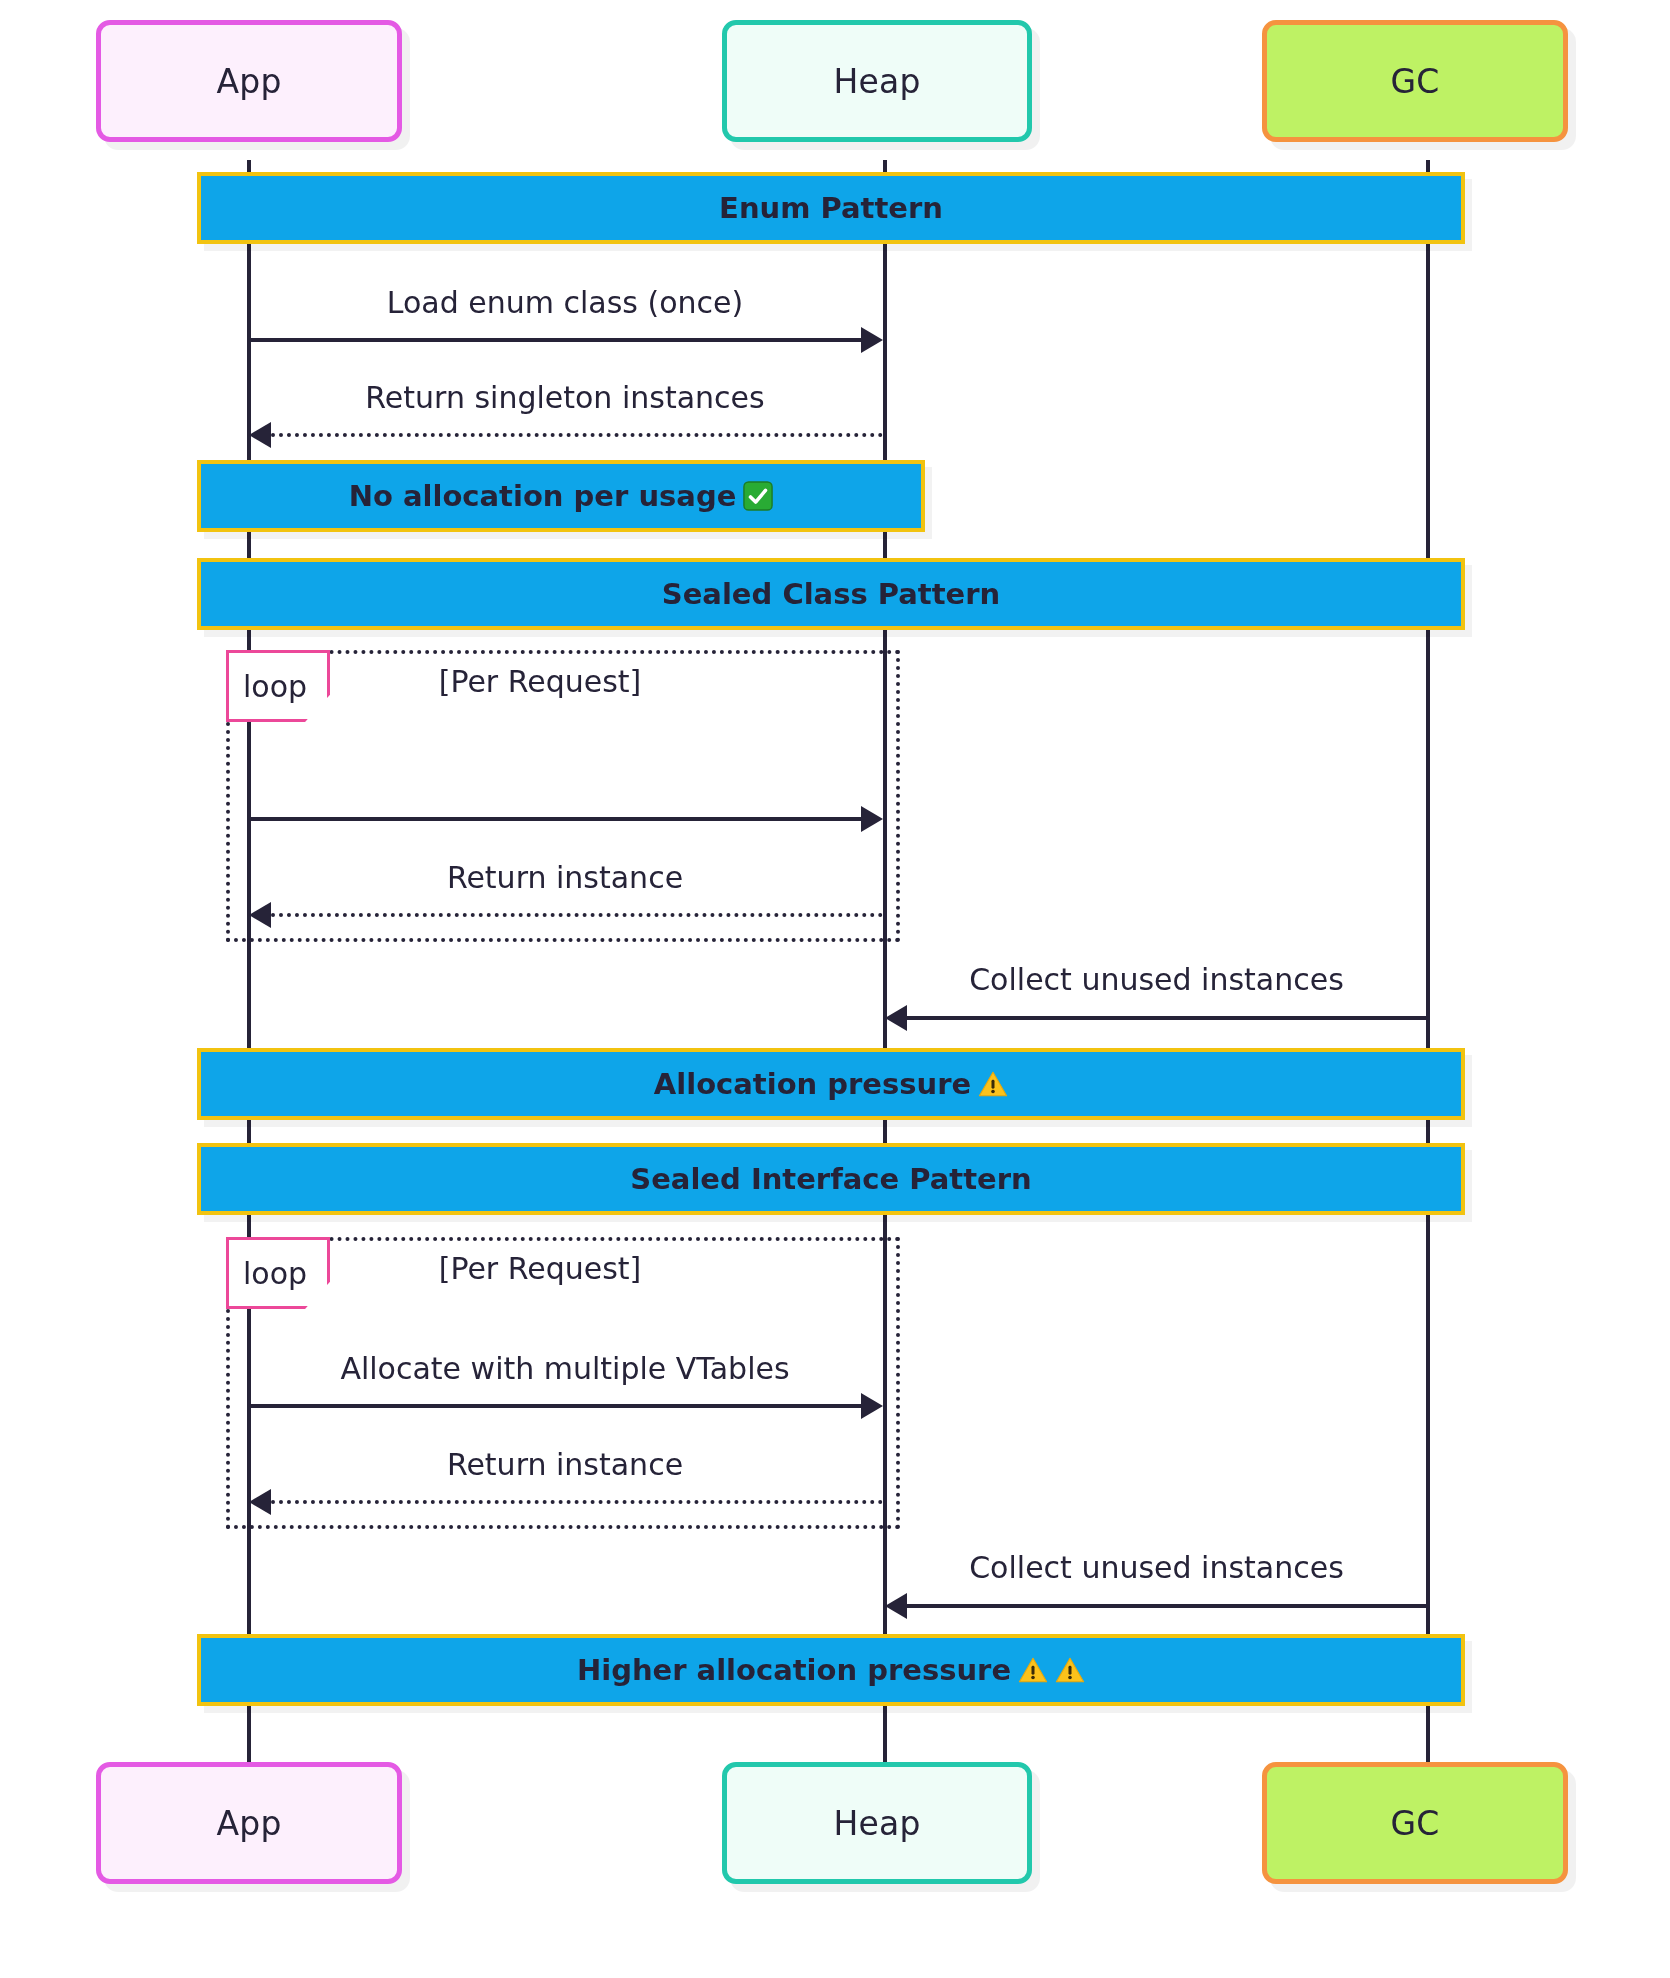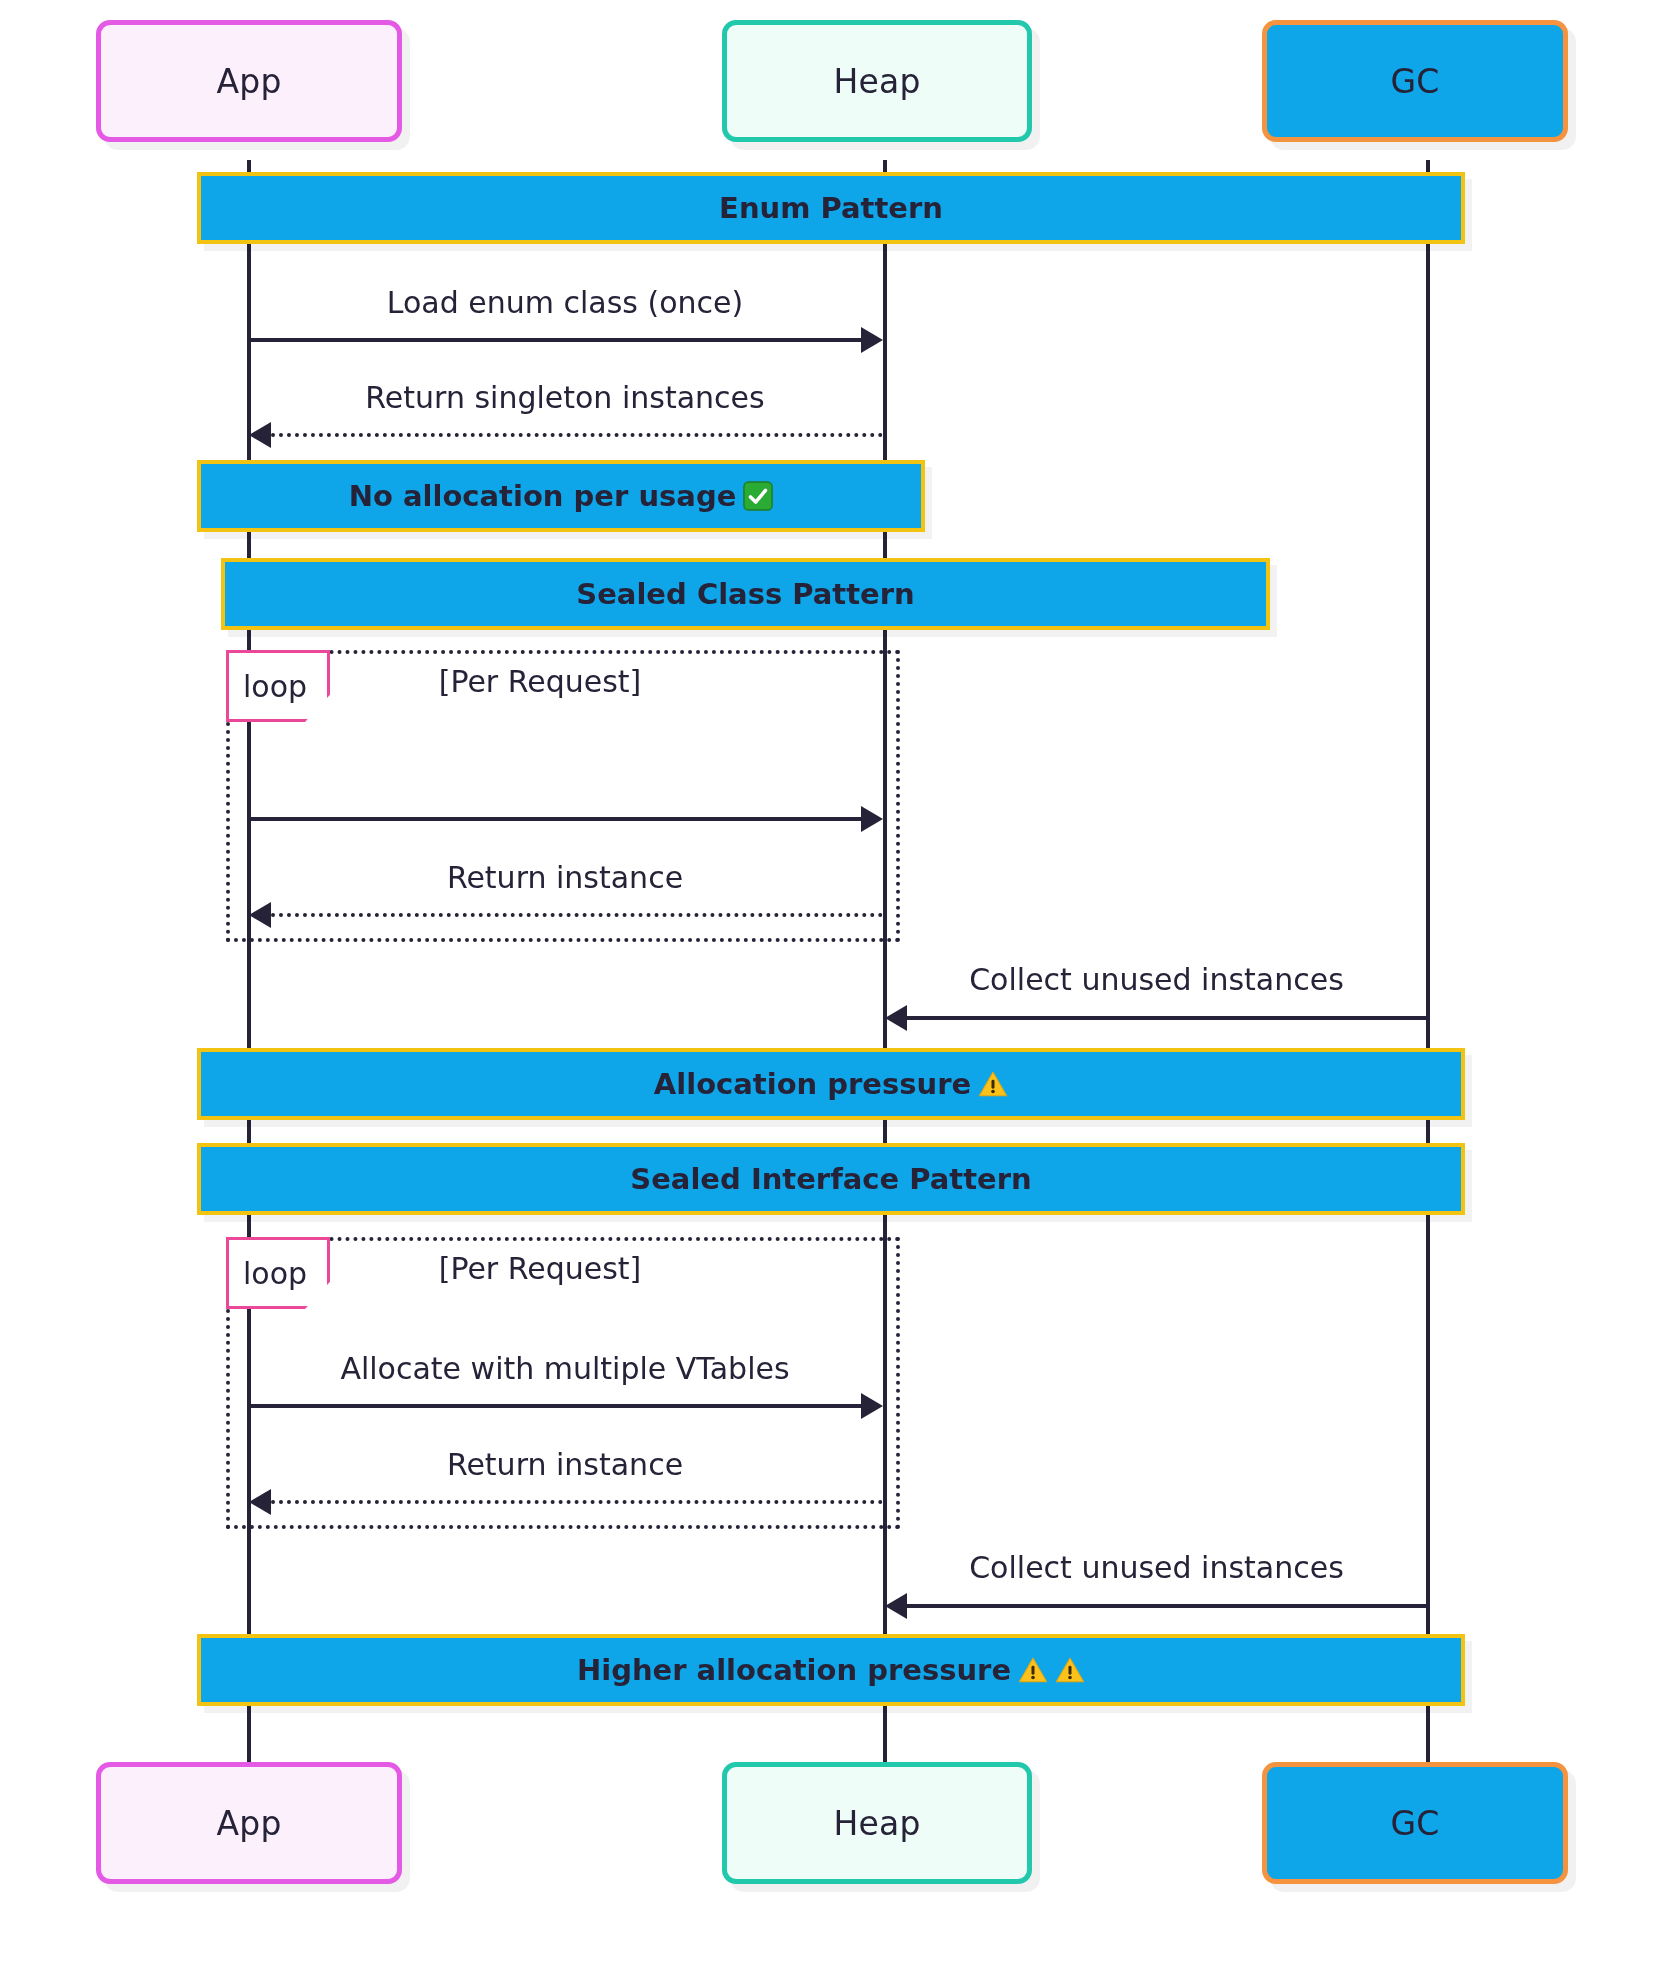--- a/index.html
+++ b/index.html
@@ -29,21 +29,21 @@
     display: flex;
     align-items: center;
     justify-content: center;
     font-size: 33px;
     color: #262338;
     box-shadow: 8px 8px 0 rgba(0,0,0,0.055);
     letter-spacing: 0.2px;
   }
   .actor.app  { background: #fdf0fd; border-color: #e45ae4; }
   .actor.heap { background: #effdf8; border-color: #22c8ac; }
-  .actor.gc   { background: #0ea5e9; border-color: #f5933f; }
+  .actor.gc   { background: #bef264; border-color: #f5933f; }
 
   
   .lifeline {
     position: absolute;
     width: 4px;
     background: #262338;
   }
 
   
   .note {
@@ -173,21 +173,21 @@
       <span class="emoji">
         <svg width="30" height="30" viewBox="0 0 32 32">
           <rect x="1" y="1" width="30" height="30" rx="5" fill="#29ab34"></rect>
           <rect x="1" y="1" width="30" height="30" rx="5" fill="none" stroke="#1c7c24" stroke-width="1.5"></rect>
           <path d="M8 17 L13.5 22.5 L24 10" fill="none" stroke="#ffffff" stroke-width="3.8" stroke-linecap="round" stroke-linejoin="round"></path>
         </svg>
       </span>
     </span>
   </div>
 
-  <div class="note" style="left:197px; top:558px; width:1049px; height:72px;margin-left:24px;">
+  <div class="note" style="left:197px; top:558px; width:1268px; height:72px;">
     <span class="note-text">
       <span>Sealed Class Pattern</span>
     </span>
   </div>
 
   <div class="loopbox" style="left:226px; top:650px; width:674px; height:292px;"></div>
   <div class="looptab" style="left:226px; top:650px; width:104px; height:72px;">
     <span>loop</span>
   </div>
   <div class="looplabel" style="left:330px; top:664px; width:420px;">

